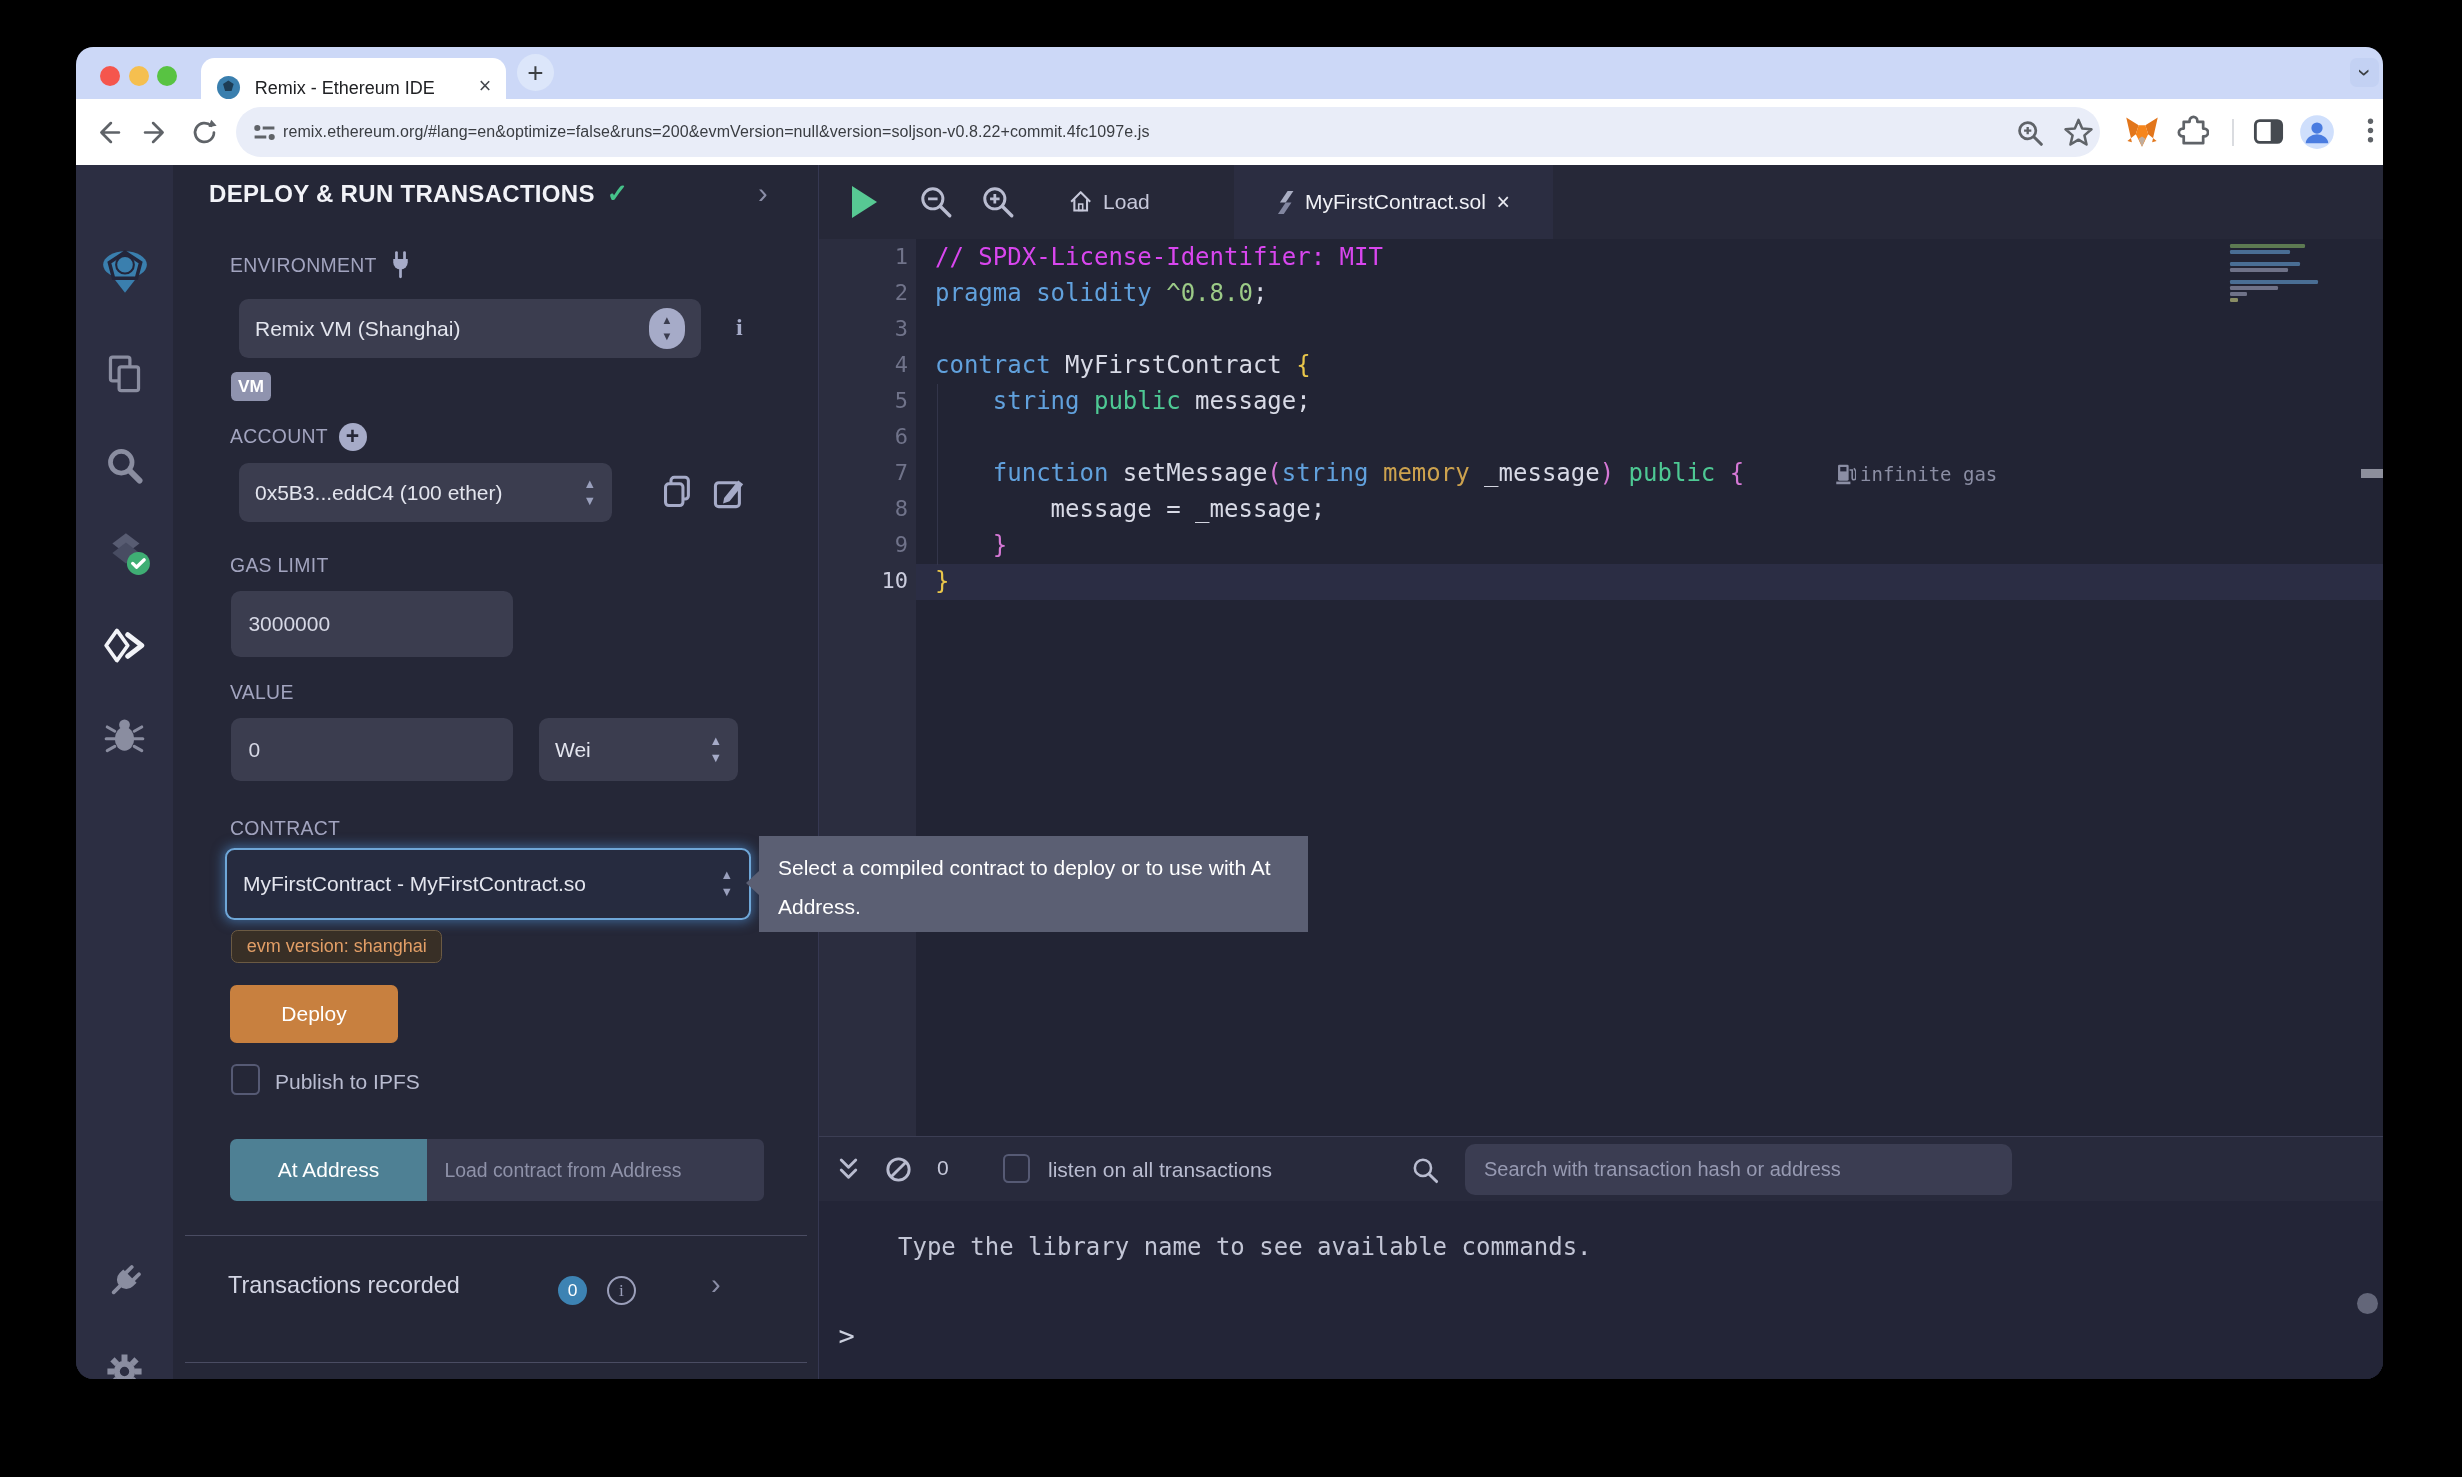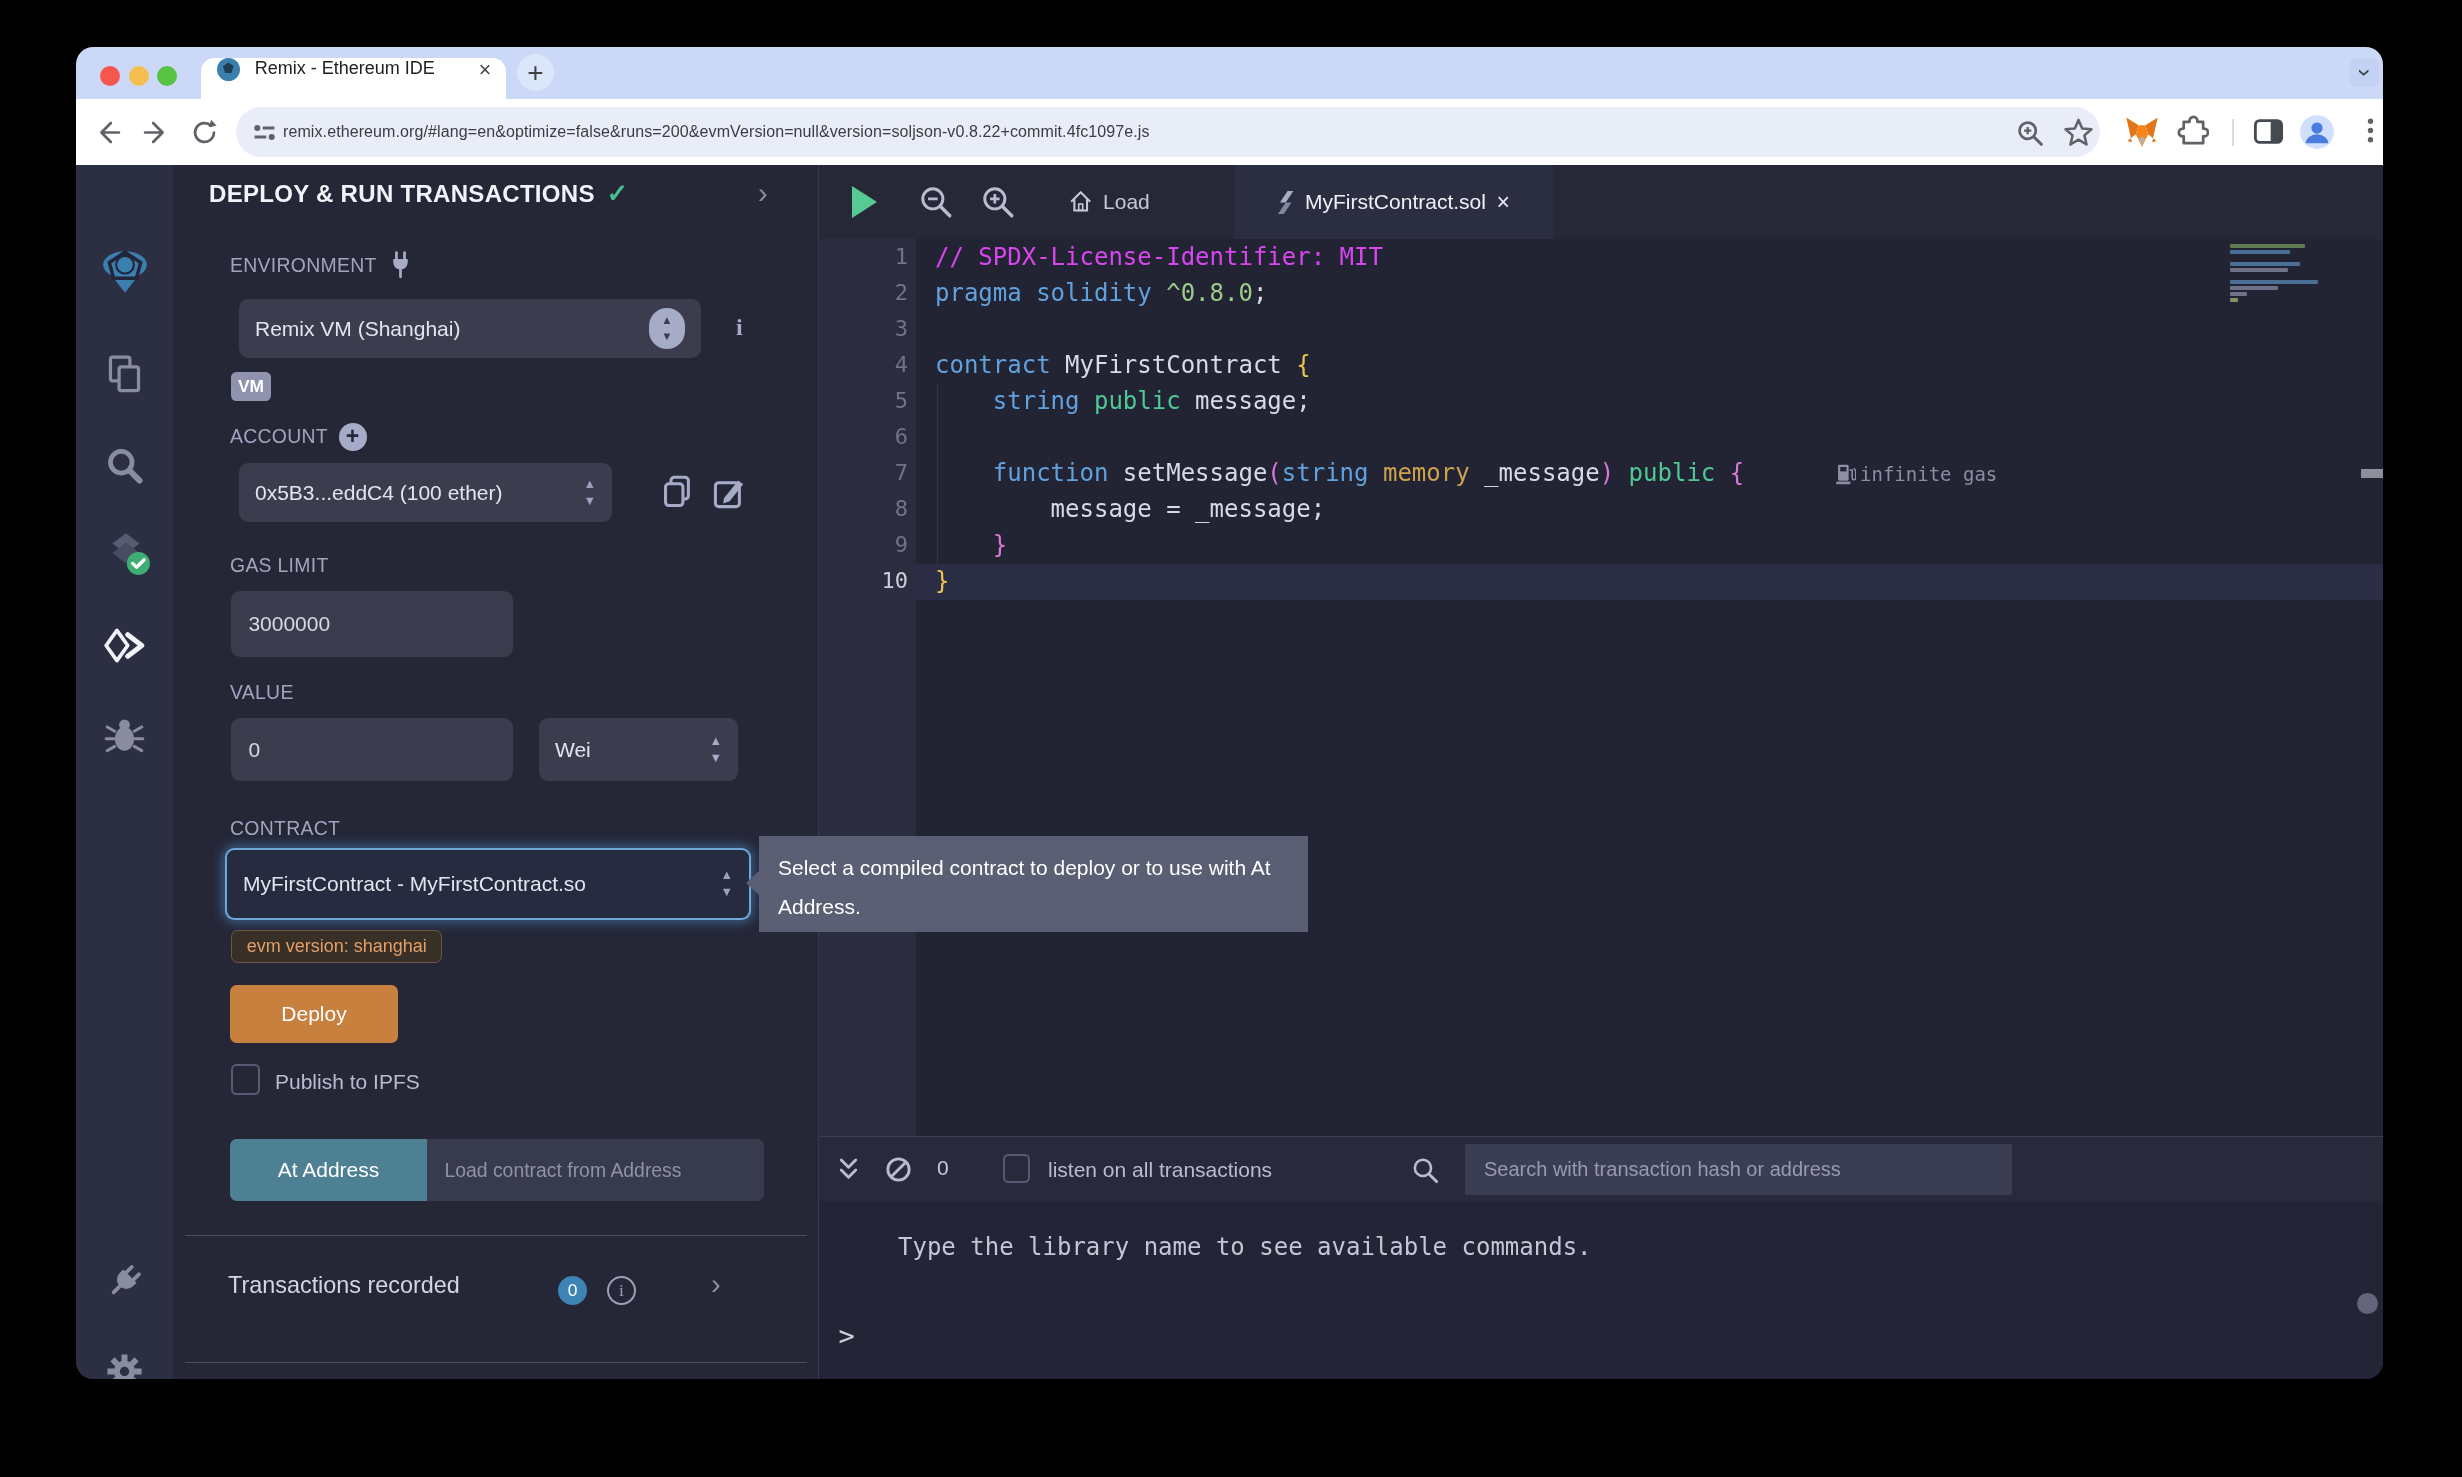--- a/index.html
+++ b/index.html
@@ -6,21 +6,21 @@
   #page{position:relative;width:2462px;height:1477px;background:#000;overflow:hidden;
         font-family:"Liberation Sans",sans-serif;}
   #win{position:absolute;left:76px;top:47px;width:2307px;height:1332px;
        border-radius:17.4px;overflow:hidden;background:#222434;}
 
   
   .tabbar{position:absolute;left:0;top:0;width:100%;height:52px;background:#ccd8f7;}
   .traffic{position:absolute;top:19.4px;width:20px;height:20px;border-radius:50%;}
   .t-red{left:24px;background:#f5564d;} .t-yel{left:53px;background:#f5bf4f;} .t-grn{left:81px;background:#58c342;}
   .btab{position:absolute;left:125px;top:10.7px;width:305px;height:41px;background:#fff;
-        border-radius:13.4px 13.4px 0 0;display:flex;align-items:flex-start;}
+        border-radius:13.4px 13.4px 0 0;display:flex;align-items:flex-end;}
   .favicon{width:23px;height:23px;margin-left:16px;border-radius:50%;background:#3a7fae;position:relative;flex:0 0 auto;}
   .favicon:after{content:"";position:absolute;left:6px;top:4.7px;width:10.7px;height:10.7px;background:#1d3d55;
         clip-path:polygon(50% 0,100% 35%,80% 100%,20% 100%,0 35%);}
   .btab-title{margin-left:14.7px;font-size:18px;color:#202124;white-space:nowrap;}
   .btab-close{position:absolute;right:14.7px;font-size:21.4px;color:#45494f;}
   .newtab{position:absolute;left:441px;top:7.4px;width:37px;height:37px;border-radius:50%;background:#dce6fa;
         color:#3c4043;font-size:28px;display:flex;align-items:center;justify-content:center;}
   .tab-chev{position:absolute;left:2274px;top:11.4px;width:29px;height:29px;border-radius:6.7px;background:#c3d1f3;
         color:#3c4043;font-size:23px;display:flex;align-items:center;justify-content:center;}
   .rot90{transform:rotate(90deg);display:inline-block;}
@@ -106,21 +106,21 @@
   .mm1{width:75px;background:#5d7a52;} .mm2{width:60px;background:#4a6e94;} .mm3{width:0;}
   .mm4{width:70px;background:#4a6e94;} .mm5{width:58px;background:#6f7288;} .mm6{width:0;}
   .mm7{width:88px;background:#4a6e94;} .mm8{width:48px;background:#6f7288;} .mm9{width:17.4px;background:#6f7288;}
   .mm10{width:8px;background:#8a8d65;}
   .scroll-dash{position:absolute;left:1542px;top:230px;width:27px;height:8.7px;background:#8d8f9c;}
 
   .term-toolbar{position:absolute;left:0;top:971px;width:100%;height:66px;background:#282a3c;border-top:1.3px solid #3c3e54;box-sizing:border-box;}
   .term-count{position:absolute;left:118px;top:19px;font-size:21px;color:#c6c8da;}
   .term-cb{left:184px;top:17.4px;width:27px;height:29px;}
   .term-lbl{left:229px;top:21px;}
-  .term-search{position:absolute;left:646px;top:6.7px;width:547px;height:51px;background:#3b3d52;border:none;border-radius:2px;
+  .term-search{position:absolute;left:646px;top:6.7px;width:547px;height:51px;background:#3b3d52;border:none;border-radius:10px;
       color:#d6d8e5;font-size:20px;padding:0 19px;box-sizing:border-box;font-family:"Liberation Sans",sans-serif;outline:none;}
   .term-search::placeholder{color:#979ab2;}
   .term-content{position:absolute;left:0;top:1036px;width:100%;height:178px;background:#232537;}
   .term-msg{position:absolute;left:79px;top:32px;font-family:"DejaVu Sans Mono",monospace;font-size:24px;color:#c3c6d6;}
   .term-prompt{position:absolute;left:19.4px;top:119px;font-family:"DejaVu Sans Mono",monospace;font-size:27px;color:#ccd0de;}
   .scroll-circle{position:absolute;left:1538px;top:92px;width:21.4px;height:21.4px;border-radius:50%;background:#6f7285;opacity:.85;}
 </style>
 </head>
 <body>
 

